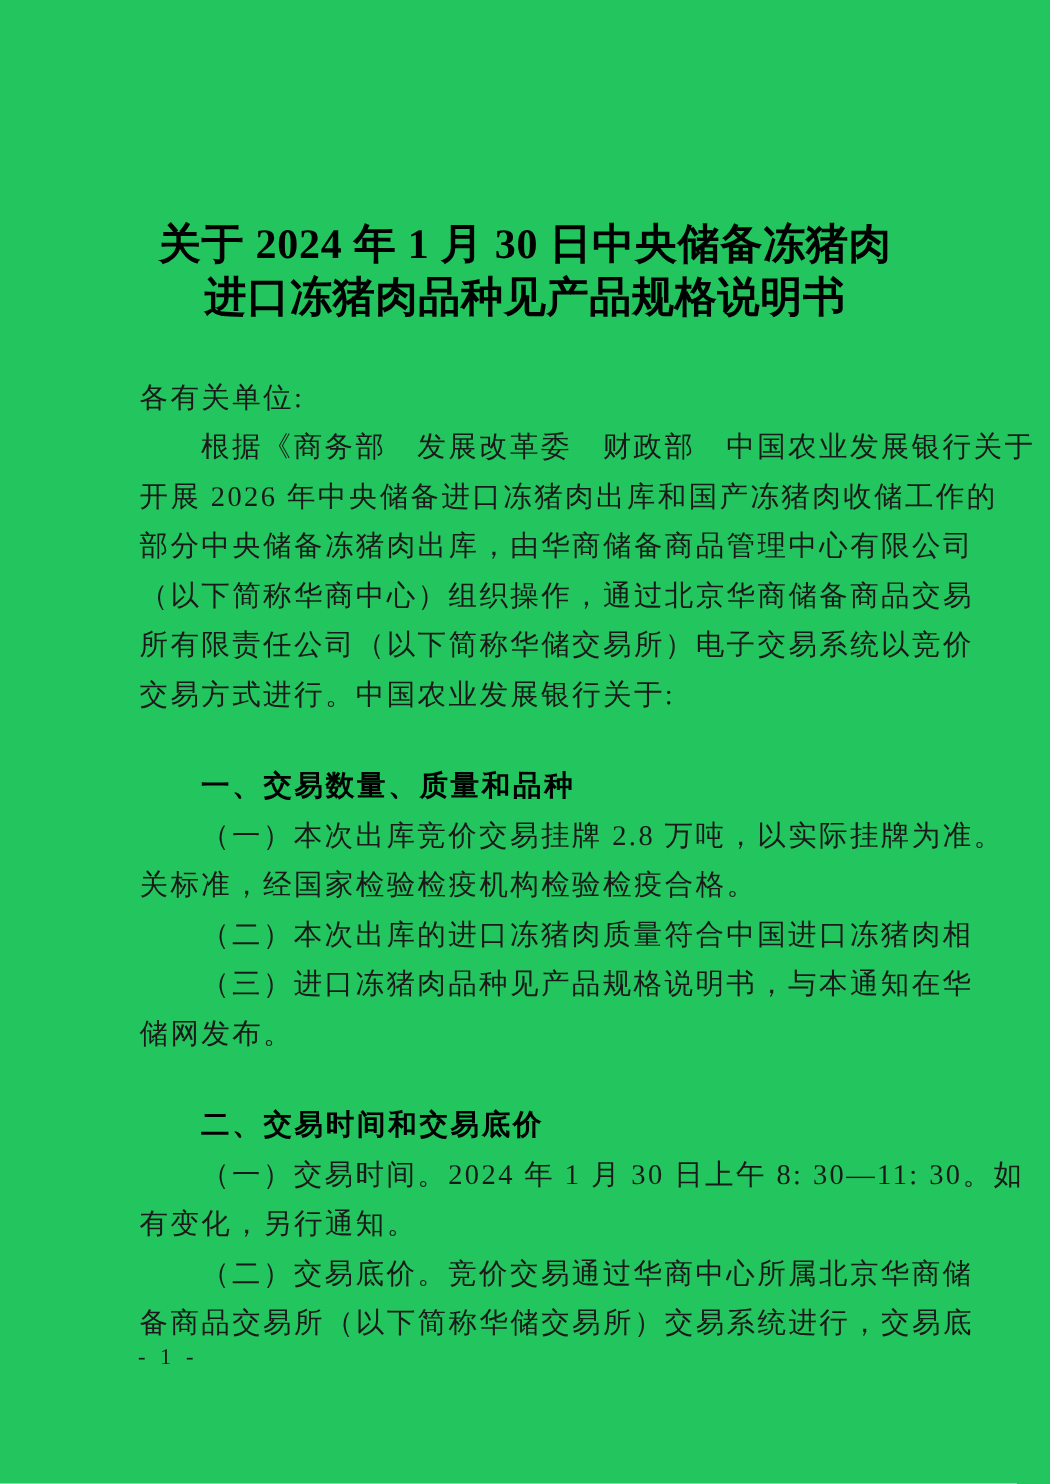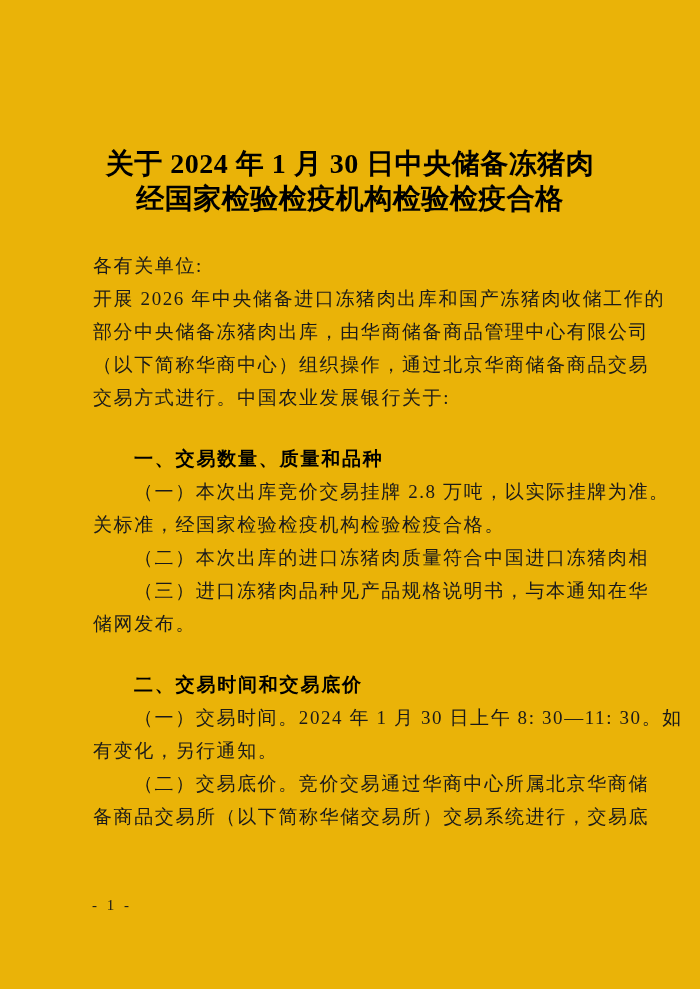--- a/index.html
+++ b/index.html
@@ -4,21 +4,21 @@
 <style>
   html, body {
     margin: 0;
     padding: 0;
     background: #e8e8e8;
   }
   .page {
     position: relative;
     width: 700px;
     height: 989px;
-    background: #eab308;
+    background: #22c55e;
     overflow: hidden;
     font-family: "Liberation Serif", "DejaVu Serif", serif;
     color: #1a1a1a;
   }
   .doc-title {
     position: absolute;
     top: 146px;
     left: 0;
     width: 700px;
     margin: 0;
@@ -65,28 +65,30 @@
     color: #1a1a1a;
   }
 </style>
 </head>
 <body>
 
 <div class="page">
 
   <h1 class="doc-title">
     <div class="title-line">关于 2024 年 1 月 30 日中央储备冻猪肉</div>
-    <div class="title-line">经国家检验检疫机构检验检疫合格</div>
+    <div class="title-line">进口冻猪肉品种见产品规格说明书</div>
   </h1>
 
   <div class="doc-body" id="doc-body">
       <div class="doc-line">各有关单位:</div>
+      <div class="doc-line indent">根据《商务部　发展改革委　财政部　中国农业发展银行关于</div>
       <div class="doc-line">开展 2026 年中央储备进口冻猪肉出库和国产冻猪肉收储工作的</div>
       <div class="doc-line">部分中央储备冻猪肉出库，由华商储备商品管理中心有限公司</div>
       <div class="doc-line">（以下简称华商中心）组织操作，通过北京华商储备商品交易</div>
+      <div class="doc-line">所有限责任公司（以下简称华储交易所）电子交易系统以竞价</div>
       <div class="doc-line">交易方式进行。中国农业发展银行关于:</div>
       <div class="doc-line indent heading">一、交易数量、质量和品种</div>
       <div class="doc-line indent">（一）本次出库竞价交易挂牌 2.8 万吨，以实际挂牌为准。</div>
       <div class="doc-line">关标准，经国家检验检疫机构检验检疫合格。</div>
       <div class="doc-line indent">（二）本次出库的进口冻猪肉质量符合中国进口冻猪肉相</div>
       <div class="doc-line indent">（三）进口冻猪肉品种见产品规格说明书，与本通知在华</div>
       <div class="doc-line">储网发布。</div>
       <div class="doc-line indent heading">二、交易时间和交易底价</div>
       <div class="doc-line indent">（一）交易时间。2024 年 1 月 30 日上午 8: 30—11: 30。如</div>
       <div class="doc-line">有变化，另行通知。</div>

